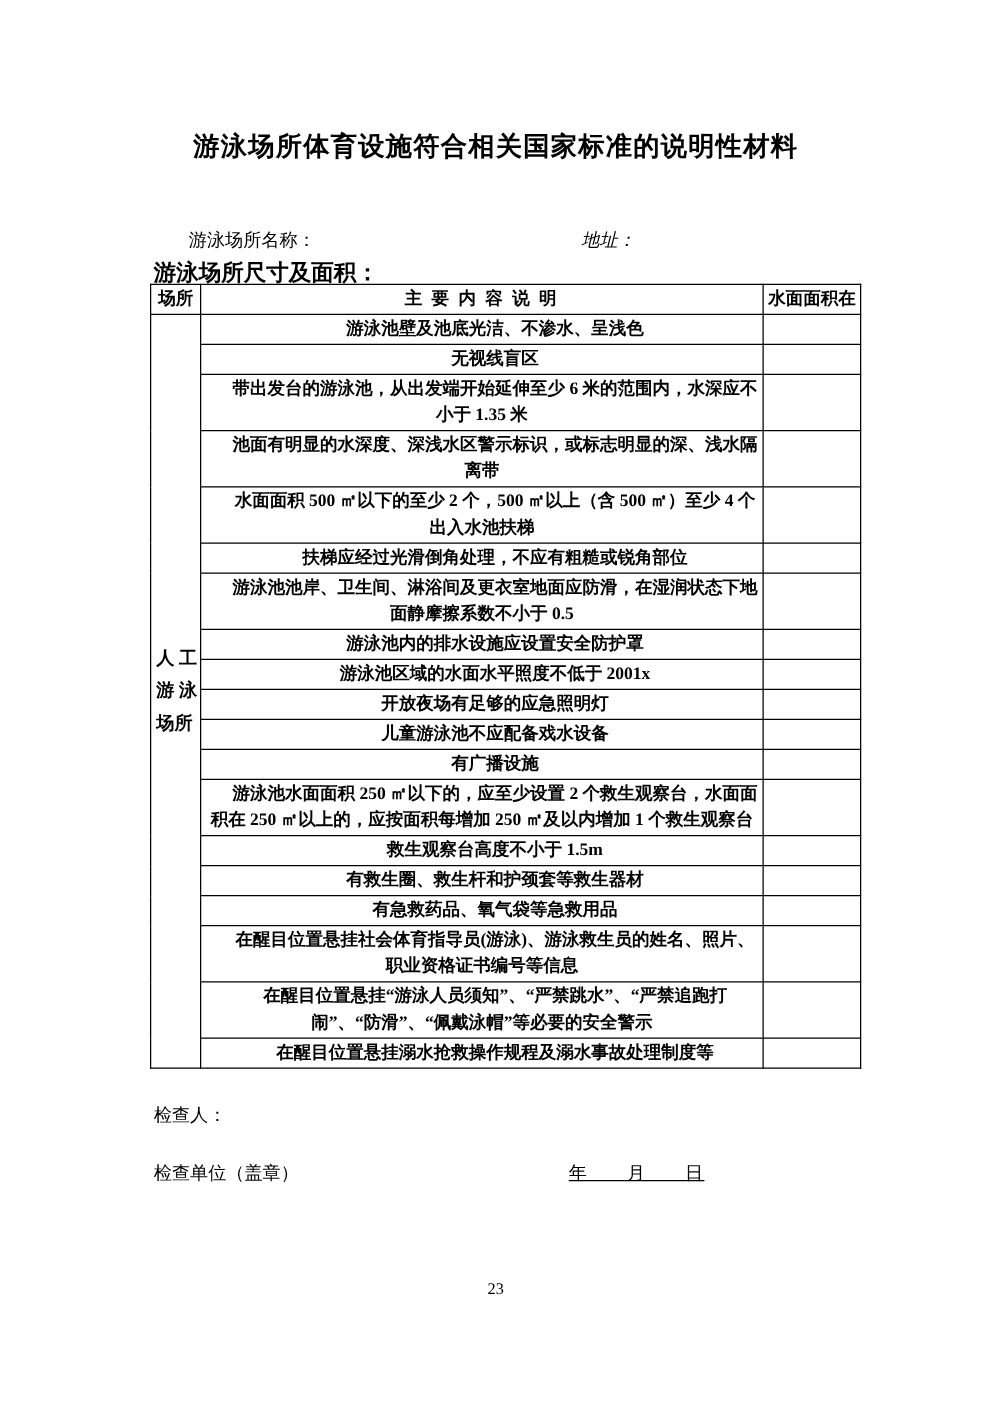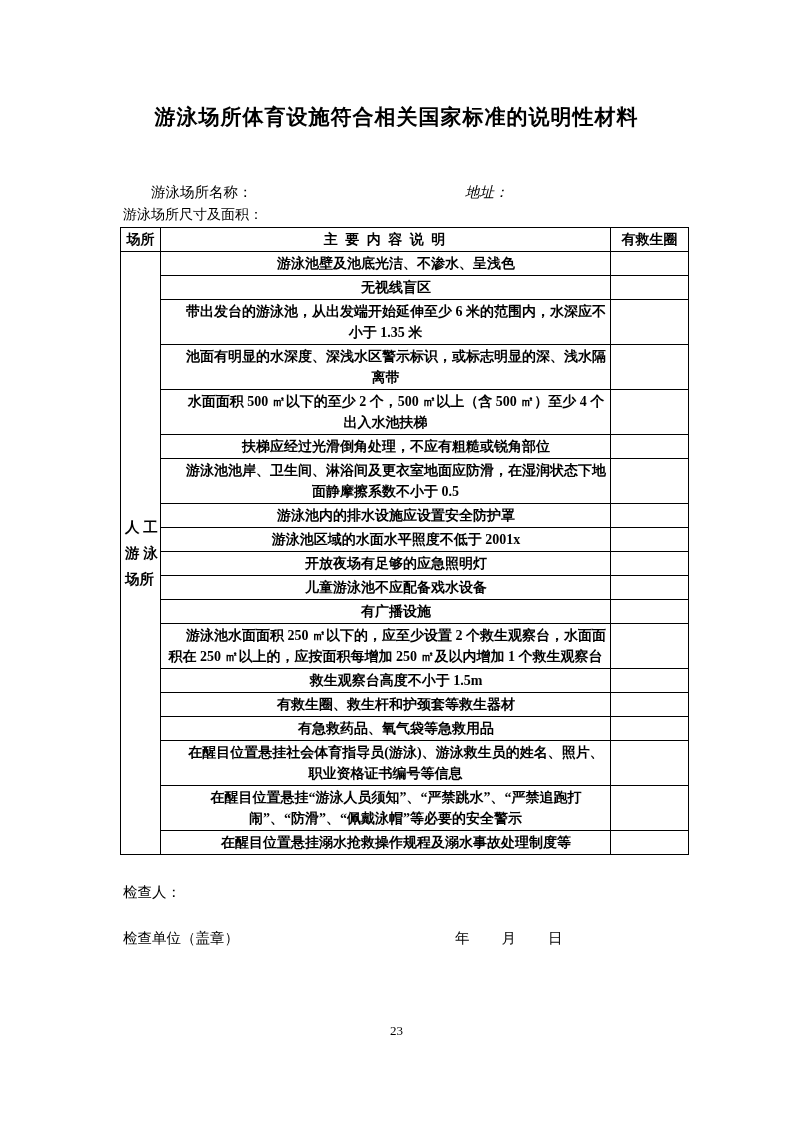--- a/index.html
+++ b/index.html
@@ -19,21 +19,21 @@
     left: 0;
     width: 100%;
     text-align: center;
     font-family: "Liberation Sans", sans-serif;
     font-weight: 700;
     font-size: 21px;
     letter-spacing: 1px;
   }
   .field-line-1 { position: absolute; top: 183px; left: 123px; width: 560px; font-size: 14.5px; margin-left: 28px; }
   .field-line-1 .addr { position: absolute; left: 314px; top: 0; font-style: italic; }
-  .field-line-2 { position: absolute; top: 206px; left: 123px; font-size: 14px; }
+  .field-line-2 { position: absolute; top: 206px; left: 123px; font-size: 18px; font-weight: bold; }
 
   .std-table {
     position: absolute;
     top: 227px;
     left: 120px;
     width: 568px;
     border-collapse: collapse;
     table-layout: fixed;
     font-size: 14px;
   }
@@ -57,21 +57,21 @@
   .venue-cell { vertical-align: middle; }
   .venue-text {
     white-space: pre-line;
     line-height: 26px;
     padding-left: 3px;
     font-size: 14.5px;
   }
 
   .inspector-line { position: absolute; top: 883px; left: 123px; font-size: 14.5px; }
   .unit-line { position: absolute; top: 929px; left: 123px; width: 560px; font-size: 14.5px; }
-  .unit-line .date { position: absolute; left: 332px; top: 0; letter-spacing: 1px; }
+  .unit-line .date { position: absolute; left: 332px; top: 0; letter-spacing: 1px; text-decoration: underline; }
   .page-number {
     position: absolute;
     top: 1023px;
     left: 0;
     width: 100%;
     text-align: center;
     font-size: 13px;
   }
 </style>
 </head>
@@ -93,21 +93,21 @@
   <table class="std-table">
     <colgroup>
       <col class="col-venue">
       <col class="col-content">
       <col class="col-qualified">
     </colgroup>
     <tbody>
         <tr>
       <th>场所</th>
       <th class="h-content">主 要 内 容 说 明</th>
-      <th>有救生圈</th>
+      <th>水面面积在</th>
     </tr>
     <tr>
       <td class="venue-cell" rowspan="19">
         <div class="venue-text">人 工
 游 泳
 场所</div>
       </td>
       <td class="content-cell">游泳池壁及池底光洁、不渗水、呈浅色</td>
       <td class="qualified-cell"></td>
     </tr>

